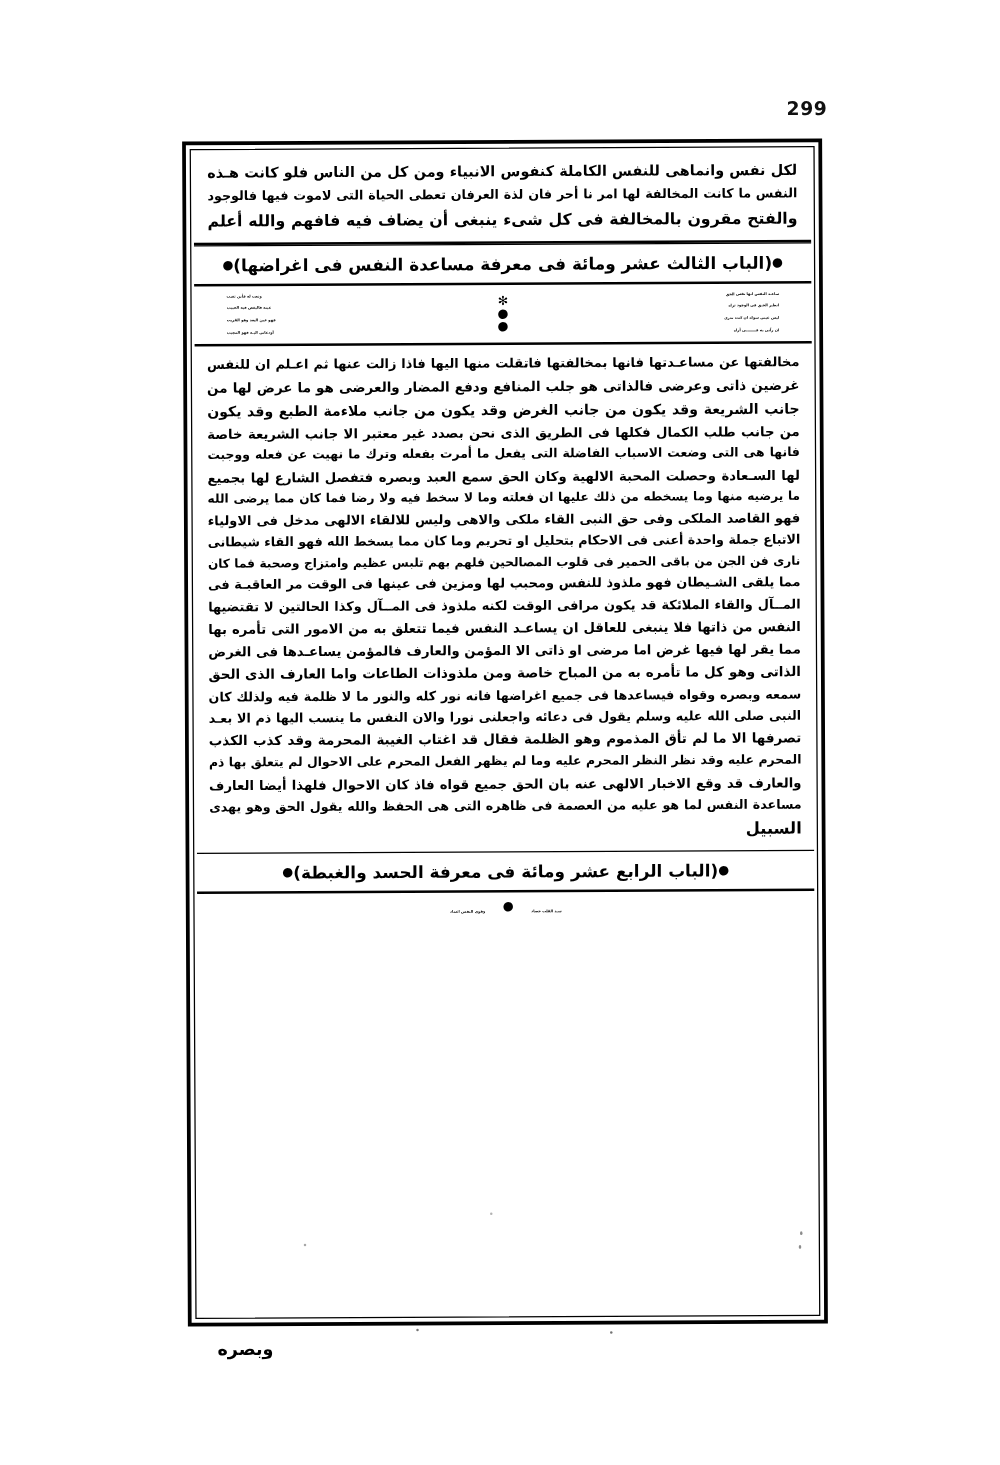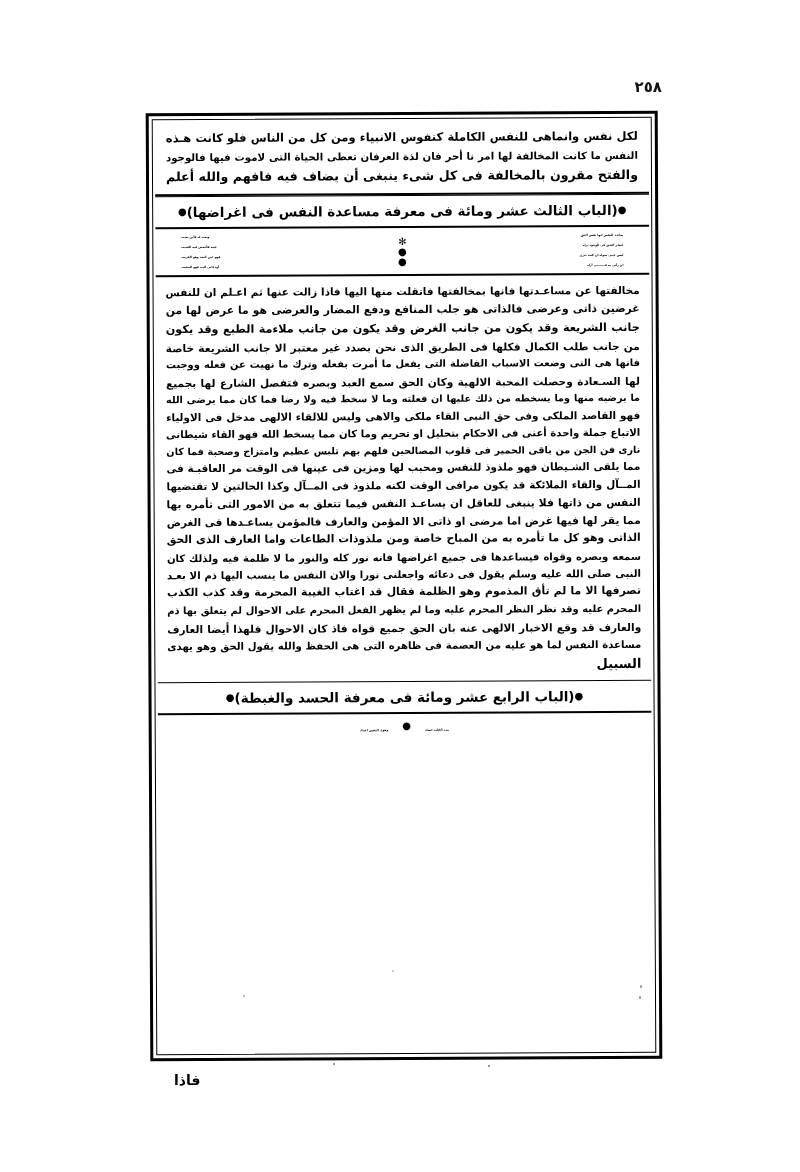--- a/index.html
+++ b/index.html
@@ -171,21 +171,21 @@
     background: #000;
     opacity: .55;
     border-radius: 50%;
   }
 </style>
 </head>
 <body>
 
 <div id="scan-page">
 
-  <div id="page-number">٢٥٨</div>
+  <div id="page-number">299</div>
 
   <div id="text-frame">
     <div class="frame-inner">
 
       <div id="top-paragraph" class="ar">
         <span class="line" style="font-size: 11.52px;">لكل نفس وانماهى للنفس الكاملة كنفوس الانبياء ومن كل من الناس فلو كانت هـذه</span>
         <span class="line" style="font-size: 10.2px;">النفس ما كانت المخالفة لها امر نا أحر فان لذة العرفان تعطى الحياة التى لاموت فيها فالوجود</span>
         <span class="line" style="font-size: 12.62px;">والفتح مقرون بالمخالفة فى كل شىء ينبغى أن يضاف فيه فافهم والله أعلم</span>
       </div>
 
@@ -245,21 +245,21 @@
         <span class="chapter-title"><span class="dot">●</span><span>(الباب الرابع عشر ومائة فى معرفة الحسد والغبطة)</span><span class="dot">●</span></span>
       </div>
 
       <div id="closing-couplet" style="font-size: 3px;">
         <span>سـد القلب حصاد</span><span class="sep">●</span><span>وهوى النفس اعماد</span>
       </div>
 
     </div>
   </div>
 
-  <div id="catchword">فاذا</div>
+  <div id="catchword">وبصره</div>
 
   <span class="speckle" style="left:333px; top:1063px; width:2px; height:2px;"></span>
   <span class="speckle" style="left:488px; top:1065px; width:2px; height:2px;"></span>
   <span class="speckle" style="left:243px; top:995px; width:2px; height:2px; opacity:.35;"></span>
   <span class="speckle" style="left:640px; top:985px; width:2px; height:3px; opacity:.45;"></span>
   <span class="speckle" style="left:639px; top:996px; width:2px; height:3px; opacity:.45;"></span>
   <span class="speckle" style="left:392px; top:970px; width:2px; height:2px; opacity:.30;"></span>
 </div>
 
 </body></html>

